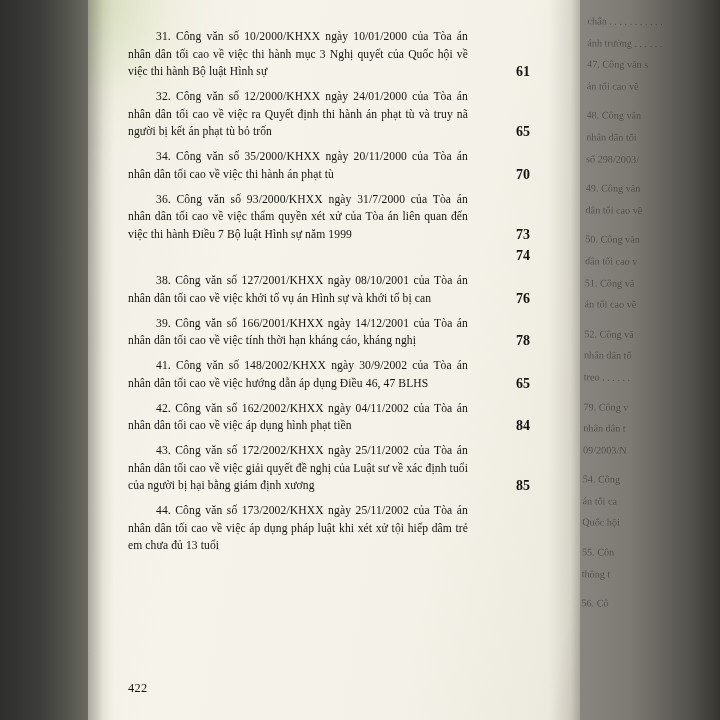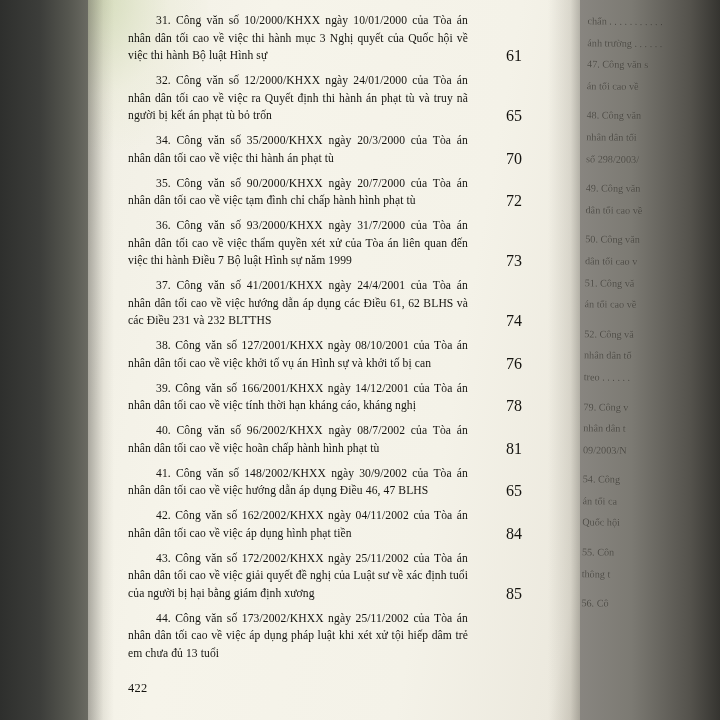--- a/index.html
+++ b/index.html
@@ -59,21 +59,21 @@
     left: 548px; top: 0;
     width: 32px; height: 720px;
     background: linear-gradient(90deg, rgba(255,255,255,0) 0%, rgba(110,105,92,0.18) 70%, rgba(70,67,58,0.35) 100%);
     pointer-events: none;
   }
 
   
   .content {
     position: absolute;
     left: 128px;
-    top: 12px;
+    top: 28px;
     width: 412px;
     height: 630px;
   }
   .entry {
     margin-bottom: 7.5px;
     position: relative;
     min-height: 14px;
   }
   .entry-text {
     width: 340px;
@@ -83,24 +83,25 @@
     text-align: justify;
     text-align-last: left;
     text-indent: 28px;
     letter-spacing: 0.1px;
   }
   .entry-page {
     position: absolute;
     right: 0;
     bottom: 0;
     width: 34px;
-    text-align: left;
-    font-size: 16px;
+    text-align: center;
+    font-size: 14px;
     line-height: 17.5px;
     color: #14130f;
+    font-weight: bold;
   }
   .folio {
     position: absolute;
     left: 128px;
     bottom: 24px;
     font-size: 12.4px;
     color: #15140f;
     letter-spacing: 0.3px;
   }
 
@@ -140,46 +141,37 @@
   <div class="content">
     <div class="entry">
       <div class="entry-text">31. Công văn số 10/2000/KHXX ngày 10/01/2000 của Tòa án nhân dân tối cao về việc thi hành mục 3 Nghị quyết của Quốc hội về việc thi hành Bộ luật Hình sự</div>
       <div class="entry-page">61</div>
     </div>
     <div class="entry">
       <div class="entry-text">32. Công văn số 12/2000/KHXX ngày 24/01/2000 của Tòa án nhân dân tối cao về việc ra Quyết định thi hành án phạt tù và truy nã người bị kết án phạt tù bỏ trốn</div>
       <div class="entry-page">65</div>
     </div>
     <div class="entry">
-      <div class="entry-text">34. Công văn số 35/2000/KHXX ngày 20/3/2000 của Tòa án nhân dân tối cao về việc thi hành án phạt tù</div>
+      <div class="entry-text">34. Công văn số 35/2000/KHXX ngày 20/11/2000 của Tòa án nhân dân tối cao về việc thi hành án phạt tù</div>
       <div class="entry-page">70</div>
-    </div>
-    <div class="entry">
-      <div class="entry-text">35. Công văn số 90/2000/KHXX ngày 20/7/2000 của Tòa án nhân dân tối cao về việc tạm đình chỉ chấp hành hình phạt tù</div>
-      <div class="entry-page">72</div>
     </div>
     <div class="entry">
       <div class="entry-text">36. Công văn số 93/2000/KHXX ngày 31/7/2000 của Tòa án nhân dân tối cao về việc thẩm quyền xét xử của Tòa án liên quan đến việc thi hành Điều 7 Bộ luật Hình sự năm 1999</div>
       <div class="entry-page">73</div>
     </div>
     <div class="entry">
-      <div class="entry-text">37. Công văn số 41/2001/KHXX ngày 24/4/2001 của Tòa án nhân dân tối cao về việc hướng dẫn áp dụng các Điều 61, 62 BLHS và các Điều 231 và 232 BLTTHS</div>
       <div class="entry-page">74</div>
     </div>
     <div class="entry">
       <div class="entry-text">38. Công văn số 127/2001/KHXX ngày 08/10/2001 của Tòa án nhân dân tối cao về việc khởi tố vụ án Hình sự và khởi tố bị can</div>
       <div class="entry-page">76</div>
     </div>
     <div class="entry">
       <div class="entry-text">39. Công văn số 166/2001/KHXX ngày 14/12/2001 của Tòa án nhân dân tối cao về việc tính thời hạn kháng cáo, kháng nghị</div>
       <div class="entry-page">78</div>
-    </div>
-    <div class="entry">
-      <div class="entry-text">40. Công văn số 96/2002/KHXX ngày 08/7/2002 của Tòa án nhân dân tối cao về việc hoãn chấp hành hình phạt tù</div>
-      <div class="entry-page">81</div>
     </div>
     <div class="entry">
       <div class="entry-text">41. Công văn số 148/2002/KHXX ngày 30/9/2002 của Tòa án nhân dân tối cao về việc hướng dẫn áp dụng Điều 46, 47 BLHS</div>
       <div class="entry-page">65</div>
     </div>
     <div class="entry">
       <div class="entry-text">42. Công văn số 162/2002/KHXX ngày 04/11/2002 của Tòa án nhân dân tối cao về việc áp dụng hình phạt tiền</div>
       <div class="entry-page">84</div>
     </div>
     <div class="entry">

